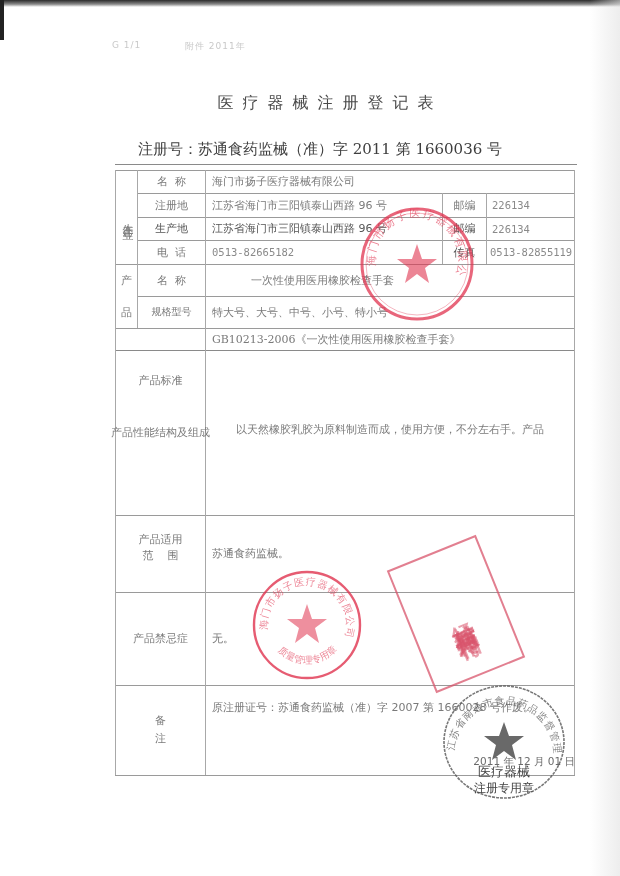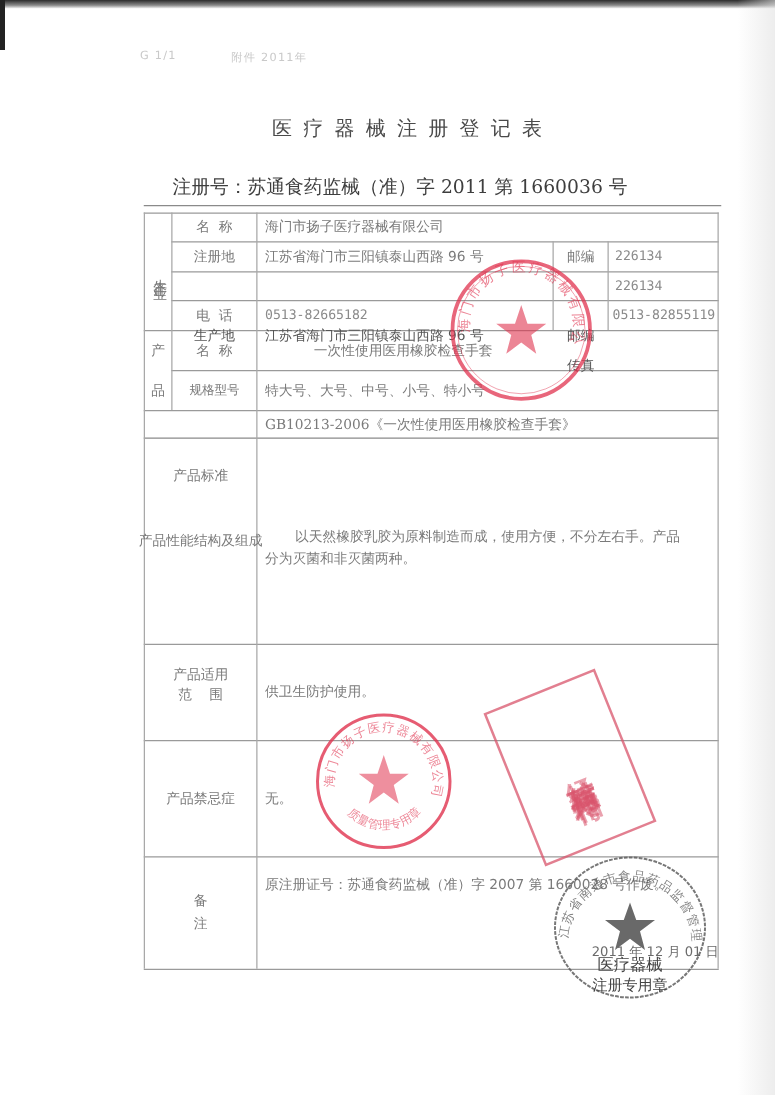--- a/index.html
+++ b/index.html
@@ -38,21 +38,21 @@
   .grid {
     position: absolute; left: 115px; top: 170px; width: 460px;
   }
   .hl { position: absolute; height: 1px; background: #9a9a9a; }
   .vl { position: absolute; width: 1px; background: #a8a8a8; }
   .cell {
     position: absolute; display: flex; align-items: center;
     font-size: 11px; color: #7a7a7a; white-space: nowrap;
   }
   .center { justify-content: center; text-align: center; }
-  .dark { color: #555; margin-top: 40px; }
+  .dark { color: #555; }
   .vertical-label {
     writing-mode: vertical-rl; text-orientation: upright; letter-spacing: 2px;
   }
   .mono-num { font-family: "DejaVu Sans Mono", "Liberation Mono", monospace; font-size: 10.5px; color: #8a8a8a; }
   .serif-num { font-family: "DejaVu Serif", "Liberation Serif", serif; }
   .paragraph {
     position: absolute; font-size: 11px; color: #7a7a7a; line-height: 17px; white-space: normal;
   }
   .stamp {
     position: absolute; pointer-events: auto;
@@ -127,28 +127,27 @@
   <div class="cell" style="left:97px; top:158px; width:360px; height:22px;">
     <span class="serif-num">GB10213-2006《一次性使用医用橡胶检查手套》</span>
   </div>
 
   <div class="cell center" style="left:1px; top:180px; width:89px; height:165px; flex-direction:row; line-height:15px;">
     <span>产品性能</span>
     <span>结构及组成</span>
   </div>
   <div class="paragraph" style="left:97px; top:251px; width:360px;">
     <div style="padding-left:24px;">以天然橡胶乳胶为原料制造而成，使用方便，不分左右手。产品</div>
-    <div>分为灭菌和非灭菌两种。</div>
   </div>
 
   <div class="cell center" style="left:1px; top:339px; width:89px; height:77px; flex-direction:column; line-height:16px; white-space:pre;">
     <span>产品适用</span>
     <span>范    围</span>
   </div>
-  <div class="cell" style="left:97px; top:345px; width:360px; height:77px;">供卫生防护使用。</div>
+  <div class="cell" style="left:97px; top:345px; width:360px; height:77px;">苏通食药监械。</div>
 
   <div class="cell center" style="left:1px; top:422px; width:89px; height:93px;">产品禁忌症</div>
   <div class="cell" style="left:97px; top:422px; width:360px; height:93px;">无。</div>
 
   <div class="cell center" style="left:1px; top:515px; width:89px; height:90px; flex-direction:column; line-height:18px;">
     <span>备</span>
     <span>注</span>
   </div>
   <div class="paragraph" style="left:97px; top:525px; width:360px; line-height:26px;">
     <div>原注册证号：苏通食药监械（准）字 2007 第 1660028 号作废。</div>

